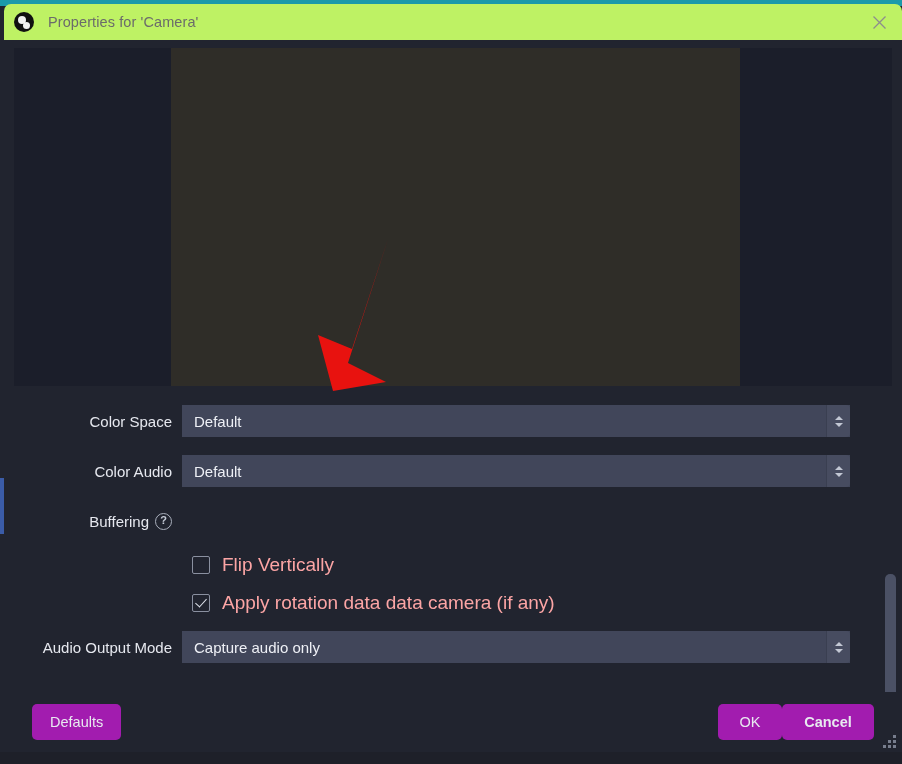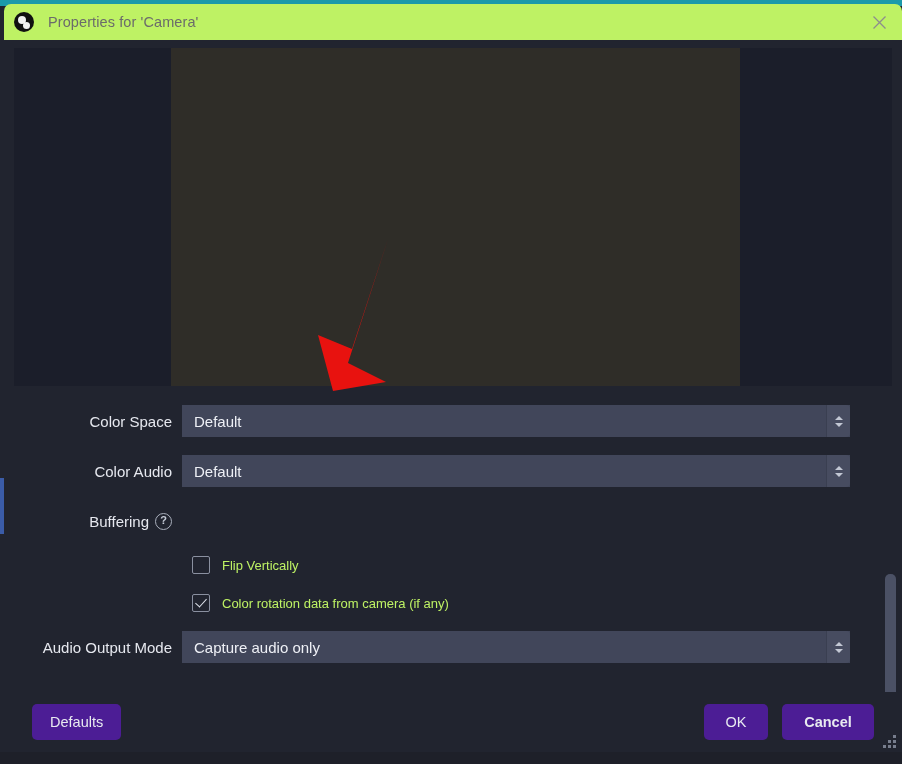--- a/index.html
+++ b/index.html
@@ -219,22 +219,22 @@
     content: "";
     position: absolute;
     left: 4.5px; top: 0.5px;
     width: 5px; height: 10px;
     border: solid #dfe3ec;
     border-width: 0 1.9px 1.9px 0;
     transform: rotate(42deg);
   }
   .check-label {
     margin-left: 12px;
-    font-size: 13px;
-    color: #bef264;
+    font-size: 19px;
+    color: #fca5a5;
     white-space: nowrap;
   }
 
   
   .scrollbar-track {
     position: absolute;
     right: 6px;
     top: 186px;
     width: 11px;
     height: 140px;
@@ -256,32 +256,32 @@
     height: 60px;
     flex: 0 0 auto;
     display: flex;
     align-items: center;
     padding: 0 20px 0 20px;
   }
   .btn {
     height: 36px;
     min-width: 66px;
     padding: 0 18px;
-    background: #4c1d95;
+    background: #a21caf;
     border: none;
     border-radius: 5px;
     color: #e8eaf0;
     font-size: 14.5px;
     font-family: "Liberation Sans", sans-serif;
     cursor: pointer;
     white-space: nowrap;
   }
   .btn-defaults { margin-left: 8px; }
   .footer-spacer { flex: 1 1 auto; }
-  .btn-ok { min-width: 64px; margin-right: 14px; }
+  .btn-ok { min-width: 64px; }
   .btn-cancel { min-width: 92px; margin-right: 8px; font-weight: bold; }
 
   .resize-grip {
     position: absolute;
     right: 6px; bottom: 4px;
     width: 14px; height: 14px;
   }
   .grip-dot {
     position: absolute;
     width: 3px; height: 3px;
@@ -352,21 +352,21 @@
         </div>
       </div>
 
       <div class="check-row">
         <span class="checkbox"></span>
         <span class="check-label">Flip Vertically</span>
       </div>
 
       <div class="check-row">
         <span class="checkbox checked"></span>
-        <span class="check-label">Color rotation data from camera (if any)</span>
+        <span class="check-label">Apply rotation data data camera (if any)</span>
       </div>
 
 
       <div class="form-row">
         <div class="form-label">Audio Output Mode</div>
         <div class="combo">
           <span class="combo-value">Capture audio only</span>
           <span class="combo-spinner">
             <i class="chev chev-up"></i>
             <i class="chev chev-down"></i>

